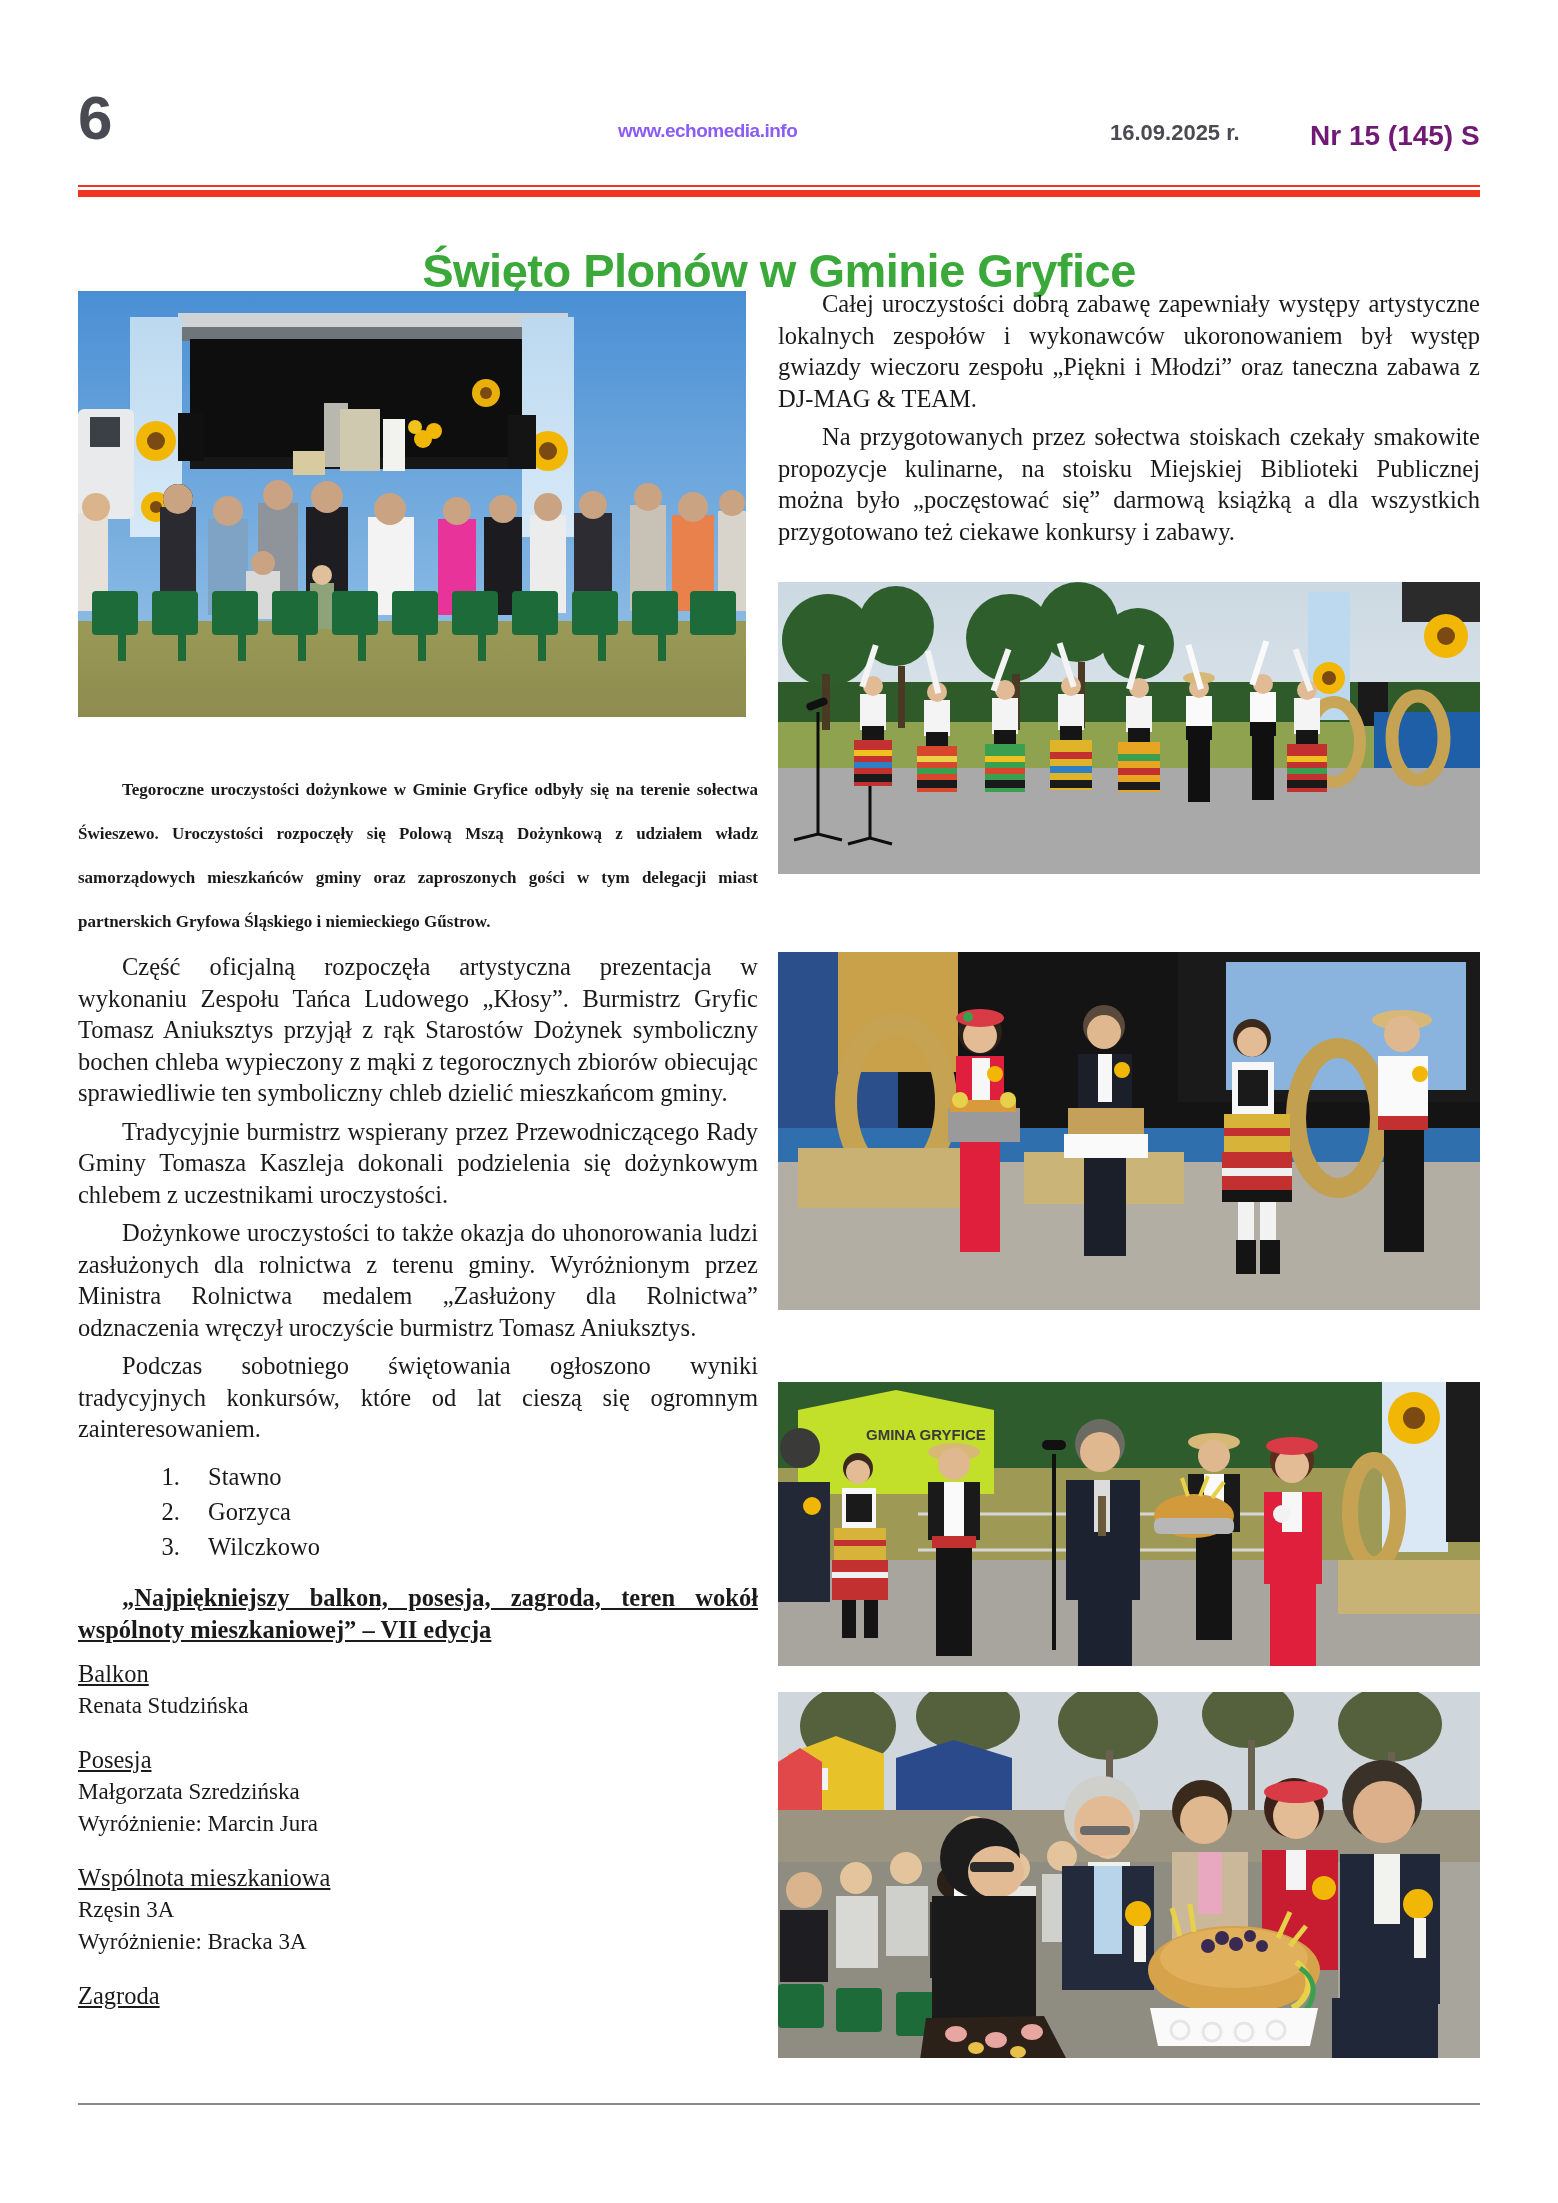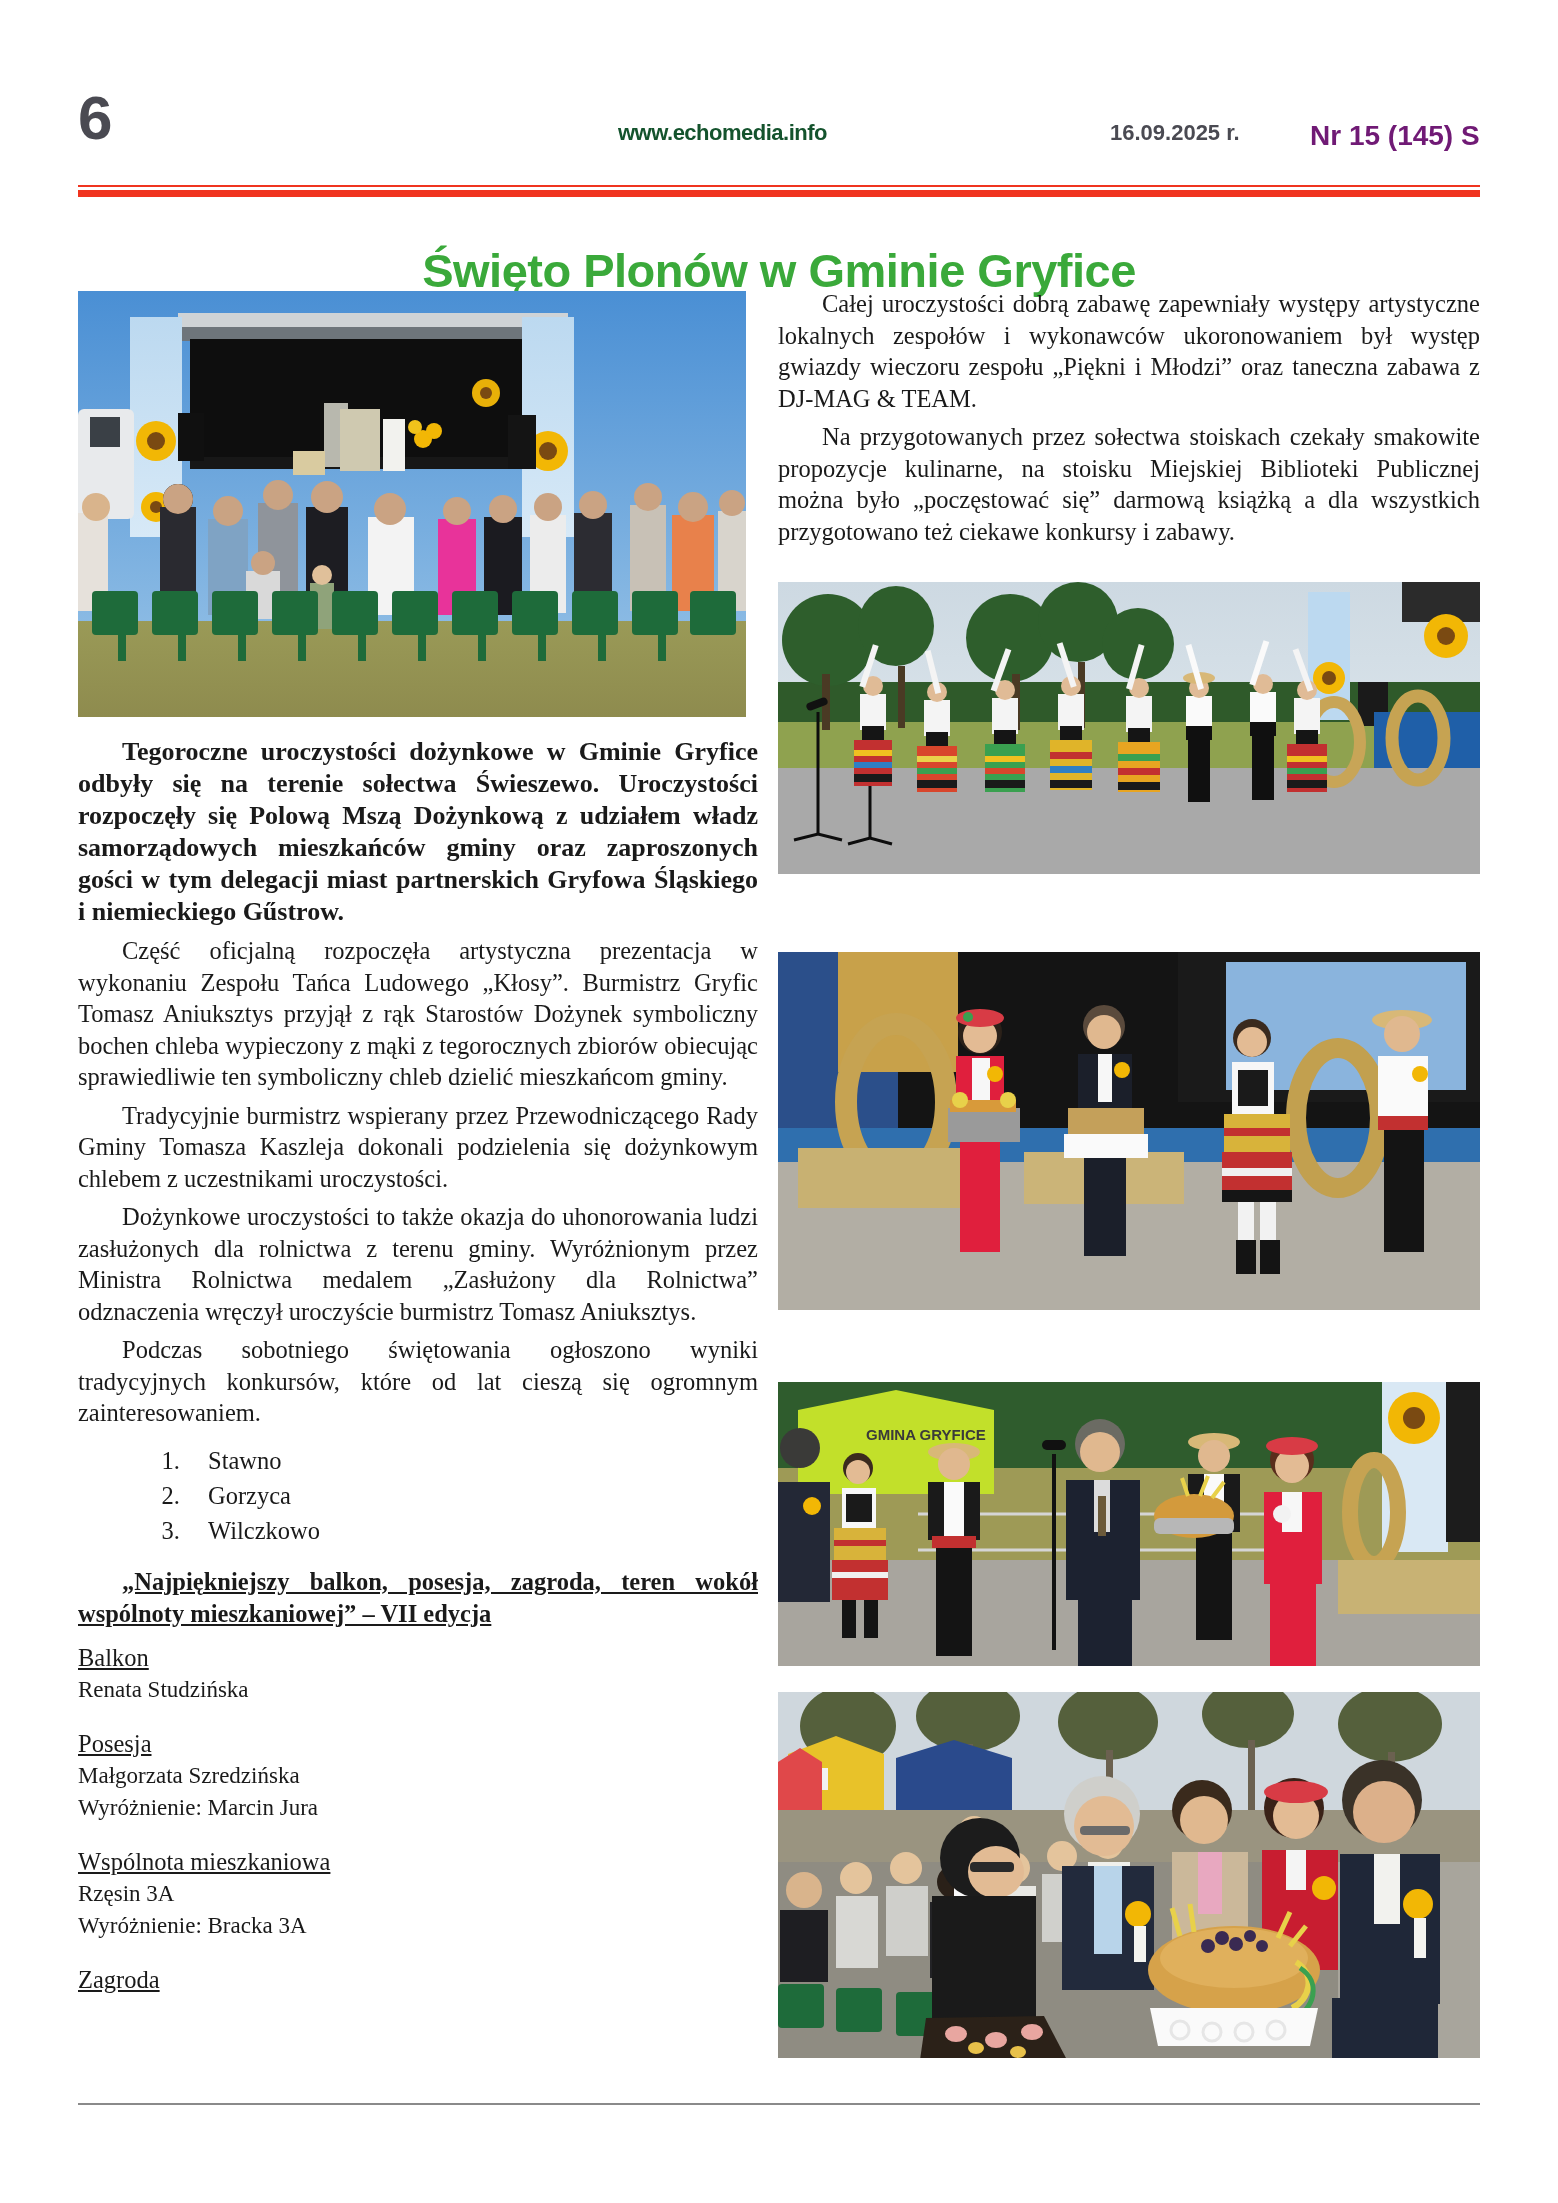--- a/index.html
+++ b/index.html
@@ -18,21 +18,21 @@
   }
   .page-number {
     position:absolute; left:0; top:-14px;
     font-family:"Liberation Sans", sans-serif;
     font-weight:bold; font-size:62px; color:#4a4a52;
     letter-spacing:-2px;
   }
   .site-url {
     position:absolute; left:540px; top:24px;
     font-family:"Liberation Sans", sans-serif;
-    font-weight:bold; font-size:22px; color:#14532d;
+    font-weight:bold; font-size:19px; color:#8b5cf6;
     letter-spacing:-0.5px;
   }
   .issue-date {
     position:absolute; left:1032px; top:24px;
     font-family:"Liberation Sans", sans-serif;
     font-weight:bold; font-size:22px; color:#4a4a52;
   }
   .issue-number {
     position:absolute; left:1232px; top:24px;
     font-family:"Liberation Sans", sans-serif;
@@ -56,22 +56,23 @@
   p.body {
     margin:0 0 7px 0;
     font-size:24.5px;
     line-height:31.5px;
     text-align:justify;
     text-indent:44px;
     hyphens:auto;
   }
   p.body.lead {
     font-weight:bold;
-    font-size:26px;
-    line-height:32px;
+    font-size:17px;
+    line-height:44px;
+    margin-top:32px;
   }
 
   
   .photo { display:block; border:0; }
   .photo-1 { position:absolute; left:78px; top:291px; width:668px; height:426px; }
   .photo-2 { position:absolute; left:778px; top:582px; width:702px; height:292px; }
   .photo-3 { position:absolute; left:778px; top:952px; width:702px; height:358px; }
   .photo-4 { position:absolute; left:778px; top:1382px; width:702px; height:284px; }
   .photo-5 { position:absolute; left:778px; top:1692px; width:702px; height:366px; }
 

